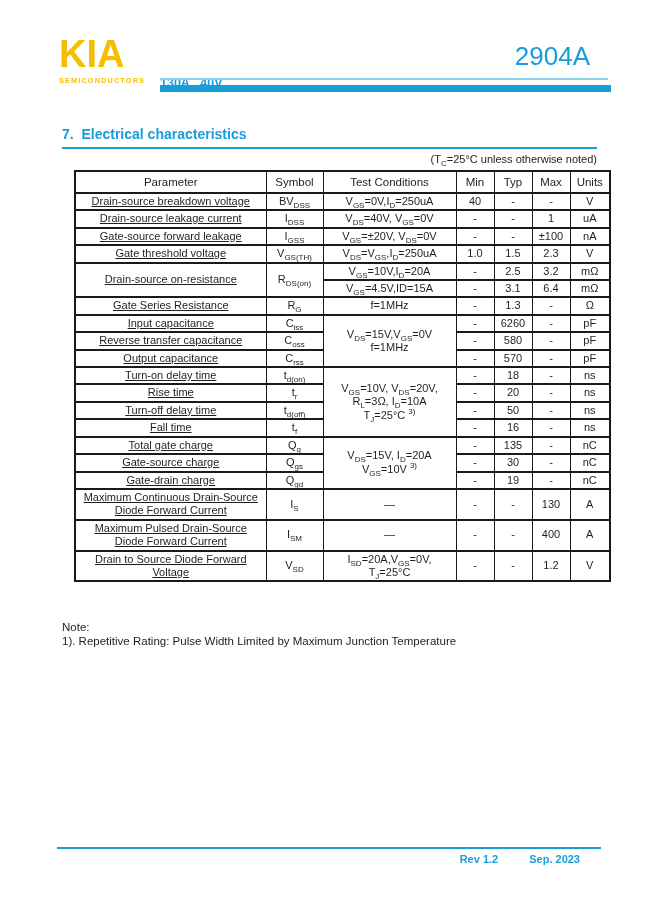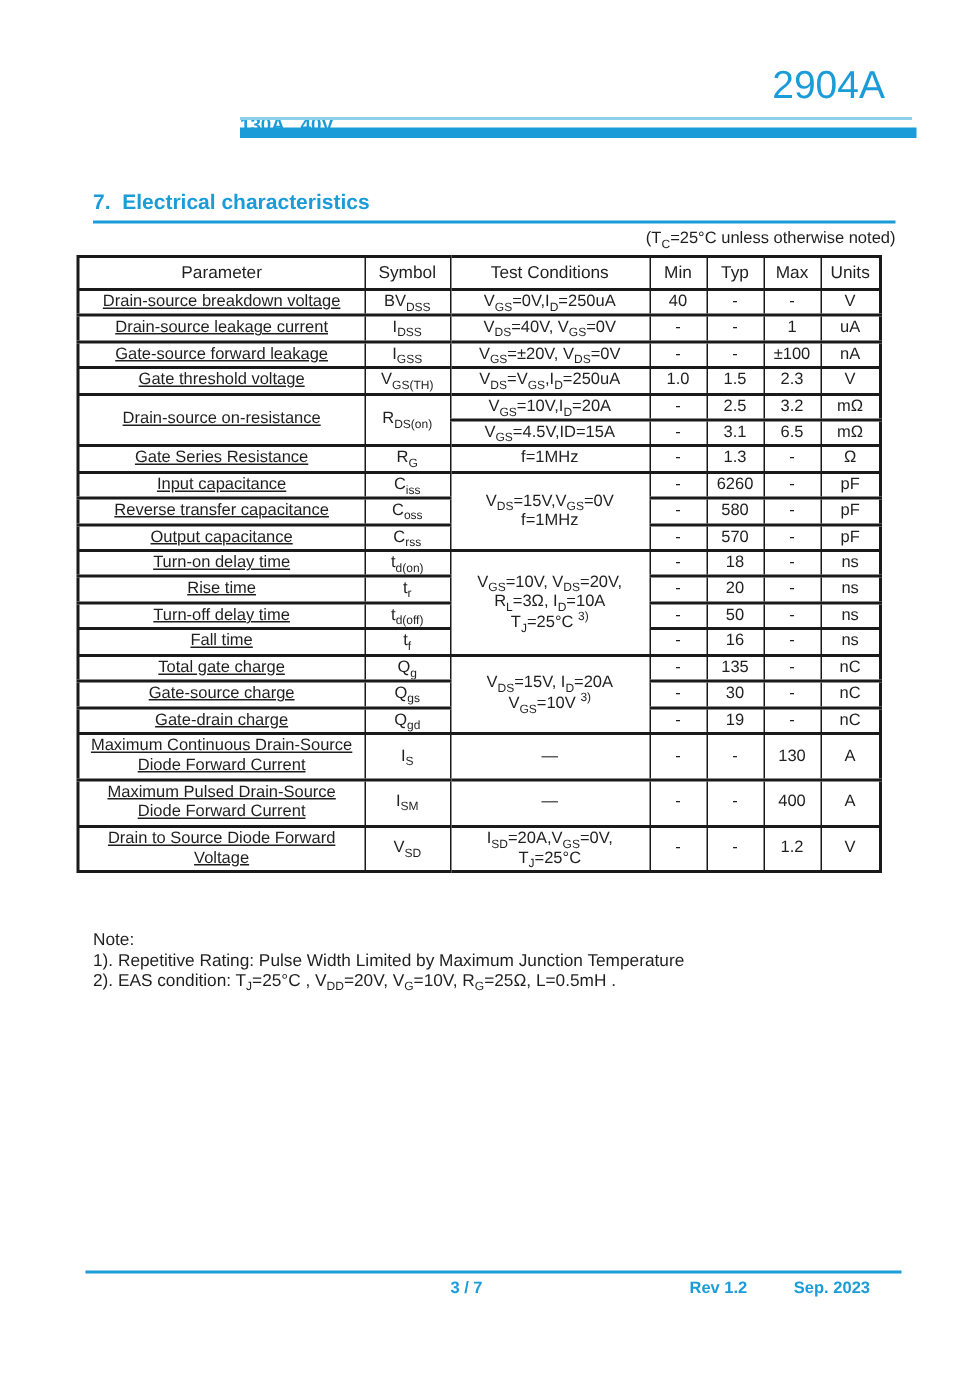--- a/index.html
+++ b/index.html
@@ -46,21 +46,21 @@
     margin:0;font-size:14px;font-weight:bold;color:var(--cyan);
     padding-bottom:5px;border-bottom:2px solid var(--cyan);
     white-space:pre;
   }
   .caption{
     position:absolute;left:62px;top:153px;width:535px;
     text-align:right;font-size:11px;color:var(--ink);
   }
   
   table.spec{
-    position:absolute;left:51px;top:170px;width:535px;
+    position:absolute;left:74px;top:170px;width:535px;
     border-collapse:collapse;table-layout:fixed;
     font-size:11px;color:var(--ink);
     border:2px solid var(--border);
   }
   table.spec th, table.spec td{
     border:1px solid var(--border);
     border-top-width:2px;border-bottom-width:2px;
     padding:1px 3px;
     text-align:center;vertical-align:middle;
     line-height:1.22;
@@ -90,20 +90,24 @@
     color:var(--cyan);font-weight:bold;font-size:11px;
   }
   .footer-rev span{margin-left:28px;}
   .footer-rev span:first-child{margin-left:0;padding-left:45px;}
 </style>
 </head>
 <body>
 
 <div class="page">
 
+  <div class="logo">
+    <div class="logo-text">KIA</div>
+    <div class="logo-sub">SEMICONDUCTORS</div>
+  </div>
 
   <div class="subtitle">
     <div>130A,  40V</div>
   </div>
 
   <div class="partno">2904A</div>
 
   <div class="rule-thin"></div>
   <div class="rule-thick"></div>
 
@@ -175,21 +179,21 @@
           <td>V<sub>GS</sub>=10V,I<sub>D</sub>=20A</td>
           <td>-</td>
           <td>2.5</td>
           <td>3.2</td>
           <td>mΩ</td>
         </tr>
         <tr>
           <td>V<sub>GS</sub>=4.5V,ID=15A</td>
           <td>-</td>
           <td>3.1</td>
-          <td>6.5</td>
+          <td>6.4</td>
           <td>mΩ</td>
         </tr>
         <tr>
           <td class="align-l">Gate Series Resistance</td>
           <td>R<sub>G</sub></td>
           <td>f=1MHz</td>
           <td>-</td>
           <td>1.3</td>
           <td>-</td>
           <td>Ω</td>
@@ -304,24 +308,22 @@
           <td>1.2</td>
           <td>V</td>
         </tr>
       </tbody>
   </table>
 
   <div class="notes">
     <div class="note-label">Note:</div>
     <div>
         <div class="note-line">1). Repetitive Rating: Pulse Width Limited by Maximum Junction Temperature</div>
-        <div class="note-line">2). EAS condition: T<sub>J</sub>=25°C , V<sub>DD</sub>=20V, V<sub>G</sub>=10V, R<sub>G</sub>=25Ω, L=0.5mH .</div>
       </div>
   </div>
 
   <div class="footer-rule"></div>
-  <div class="footer-page">3 / 7</div>
   <div class="footer-rev">
     <span>Rev 1.2</span>
     <span>Sep. 2023</span>
   </div>
 
 </div>
 
 </body></html>

